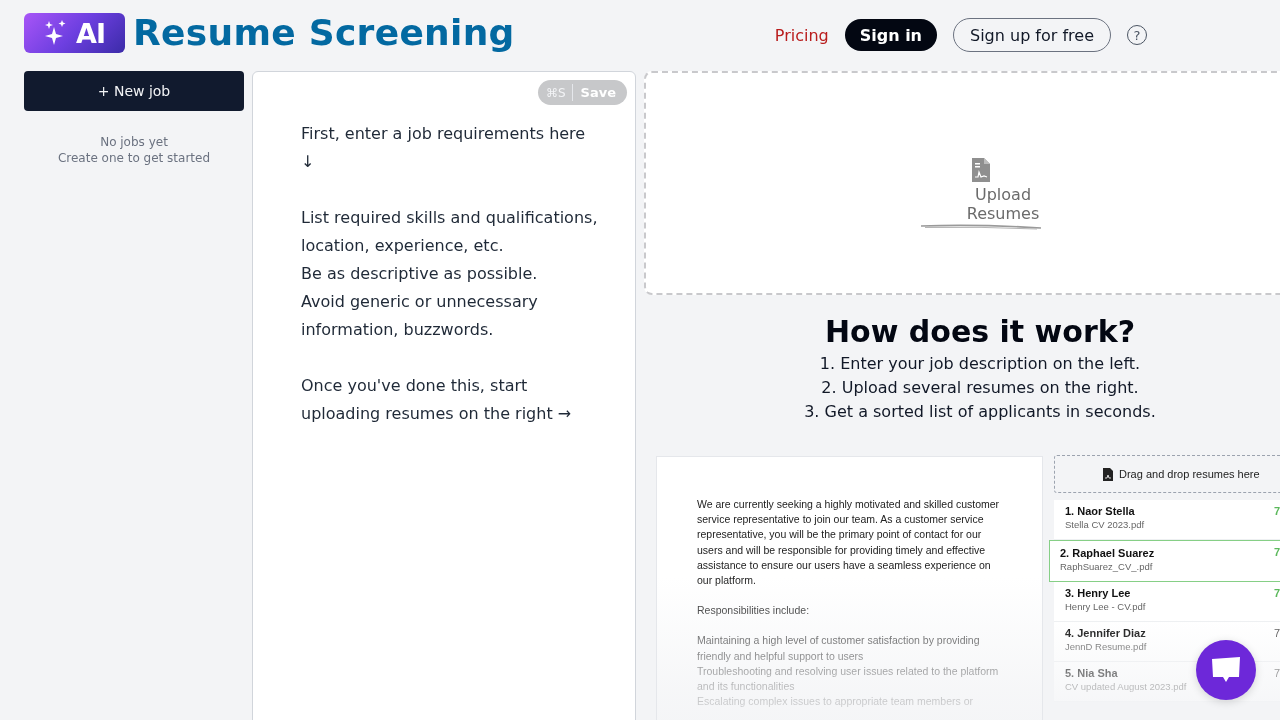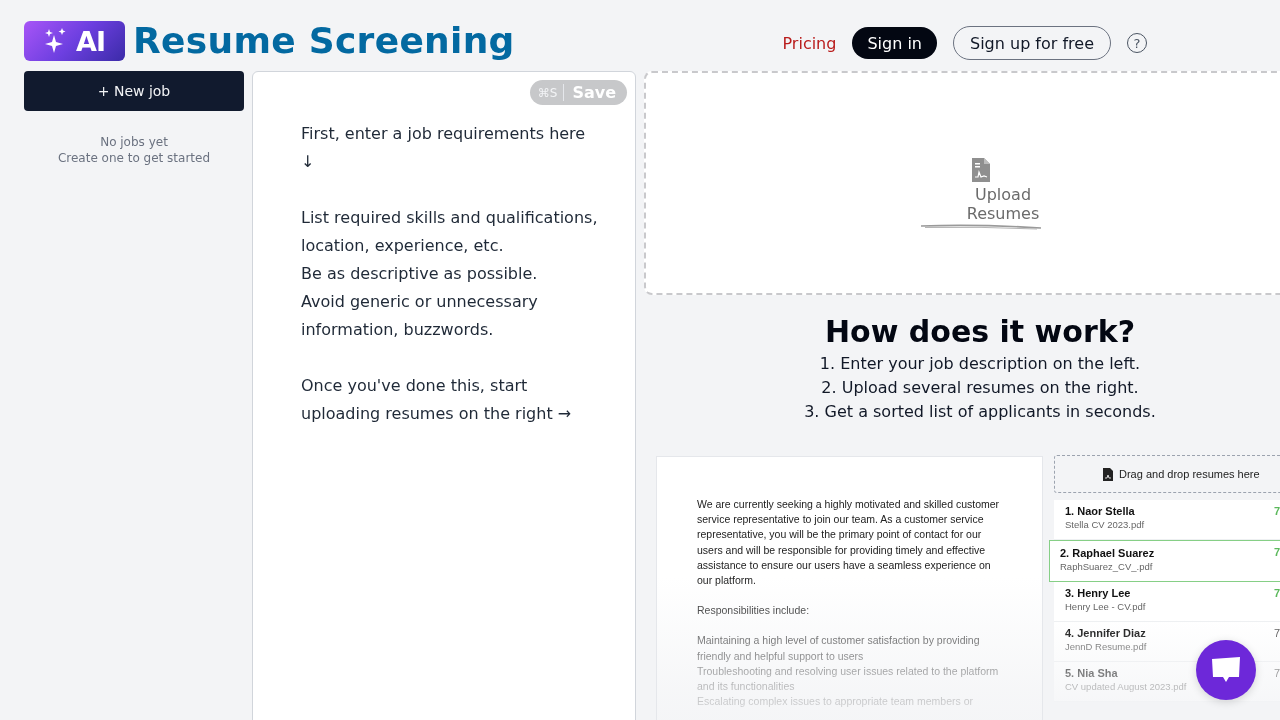--- a/index.html
+++ b/index.html
@@ -1,40 +1,40 @@
 <!DOCTYPE html>
 <html><head>
 <meta charset="utf-8">
 <style>
   * { box-sizing: border-box; margin: 0; padding: 0; }
   html, body { width: 1280px; height: 720px; overflow: hidden; }
   body { background: #f3f4f6; font-family: "DejaVu Sans", sans-serif; color: #030712; position: relative; }
 
   
-  .header { position: absolute; left: 0; top: 8px; width: 1171px; height: 68px; }
+  .header { position: absolute; left: 0; top: 0; width: 1171px; height: 68px; }
   .logo-badge { position: absolute; left: 24px; top: 13px; width: 101px; height: 40px; border-radius: 6px;
     background: linear-gradient(135deg, #a855f7 0%, #6d3fe0 50%, #3b2ba8 100%);
     display: flex; align-items: center; justify-content: center; gap: 6px; color: #fff; }
   .logo-badge .ai { font-weight: bold; font-size: 27px; letter-spacing: -1px; }
   .brand-title { position: absolute; left: 133px; top: 12px; font-size: 36px; font-weight: bold; letter-spacing: 0.3px; color: #0369a1; }
   .nav { position: absolute; right: 24px; top: 18px; display: flex; align-items: center; height: 34px; }
   .nav-link { font-size: 16px; color: #b91c1c; margin-right: 16px; }
-  .btn-signin { background: #030712; color: #fff; border-radius: 17px; height: 32px; padding: 0 15px; font-size: 16px; display: flex; align-items: center; margin-right: 16px; }
+  .btn-signin { background: #030712; color: #fff; border-radius: 17px; height: 32px; padding: 0 15px; font-size: 16px; display: flex; align-items: center; margin-right: 16px; font-weight: bold; }
   .btn-signup { border: 1px solid #6b7280; color: #111827; border-radius: 17px; height: 34px; padding: 12px 16px; font-size: 16px; display: flex; align-items: center; margin-right: 16px; background: #f3f4f6; }
   .help-icon { width: 20px; height: 20px; border: 1.5px solid #4b5563; border-radius: 50%; display: flex; align-items: center; justify-content: center; font-size: 13px; color: #4b5563; }
 
   
   .new-job { position: absolute; left: 24px; top: 71px; width: 220px; height: 40px; border-radius: 4px; background: #111a2e; color: #f3f4f6; font-size: 14px; display: flex; align-items: center; justify-content: center; }
   .empty-state { position: absolute; left: 24px; top: 134px; width: 220px; text-align: center; font-size: 12px; color: #6b7280; line-height: 16px; }
 
   
   .editor { position: absolute; left: 252px; top: 71px; width: 384px; height: 660px; background: #fff; border: 1px solid #d1d5db; border-radius: 6px; }
   .save-pill { position: absolute; right: 8px; top: 8px; height: 25px; border-radius: 13px; background: #c7c8ca; display: flex; align-items: center; color: #fff; font-size: 12px; }
   .save-pill .kbd { padding: 0 6px 0 8px; border-right: 1px solid #e5e7eb; height: 17px; display: flex; align-items: center; color: #f3f4f6; }
-  .save-pill .save { padding: 0 11px 0 8px; font-weight: bold; font-size: 16px; }
+  .save-pill .save { padding: 0 11px 0 8px; font-weight: bold; font-size: 13px; }
   .editor-text { position: absolute; left: 48px; top: 48px; width: 300px; font-size: 16px; line-height: 28px; color: #1f2937; white-space: pre-wrap; }
 
   
   .upload-zone { position: absolute; left: 644px; top: 71px; width: 660px; height: 224px; background: #fff; border: 2px dashed #c9c9cc; border-radius: 8px; }
   .upload-inner { position: absolute; left: 268px; top: 84px; width: 134px; text-align: center; }
   .upload-label { font-size: 16px; color: #6b6b6b; display: block; margin-top: 2px; margin-left: 44px; }
   .scribble { display: block; margin: 1px auto 0; }
 
   
   .how { position: absolute; left: 644px; top: 312px; width: 672px; text-align: center; }

